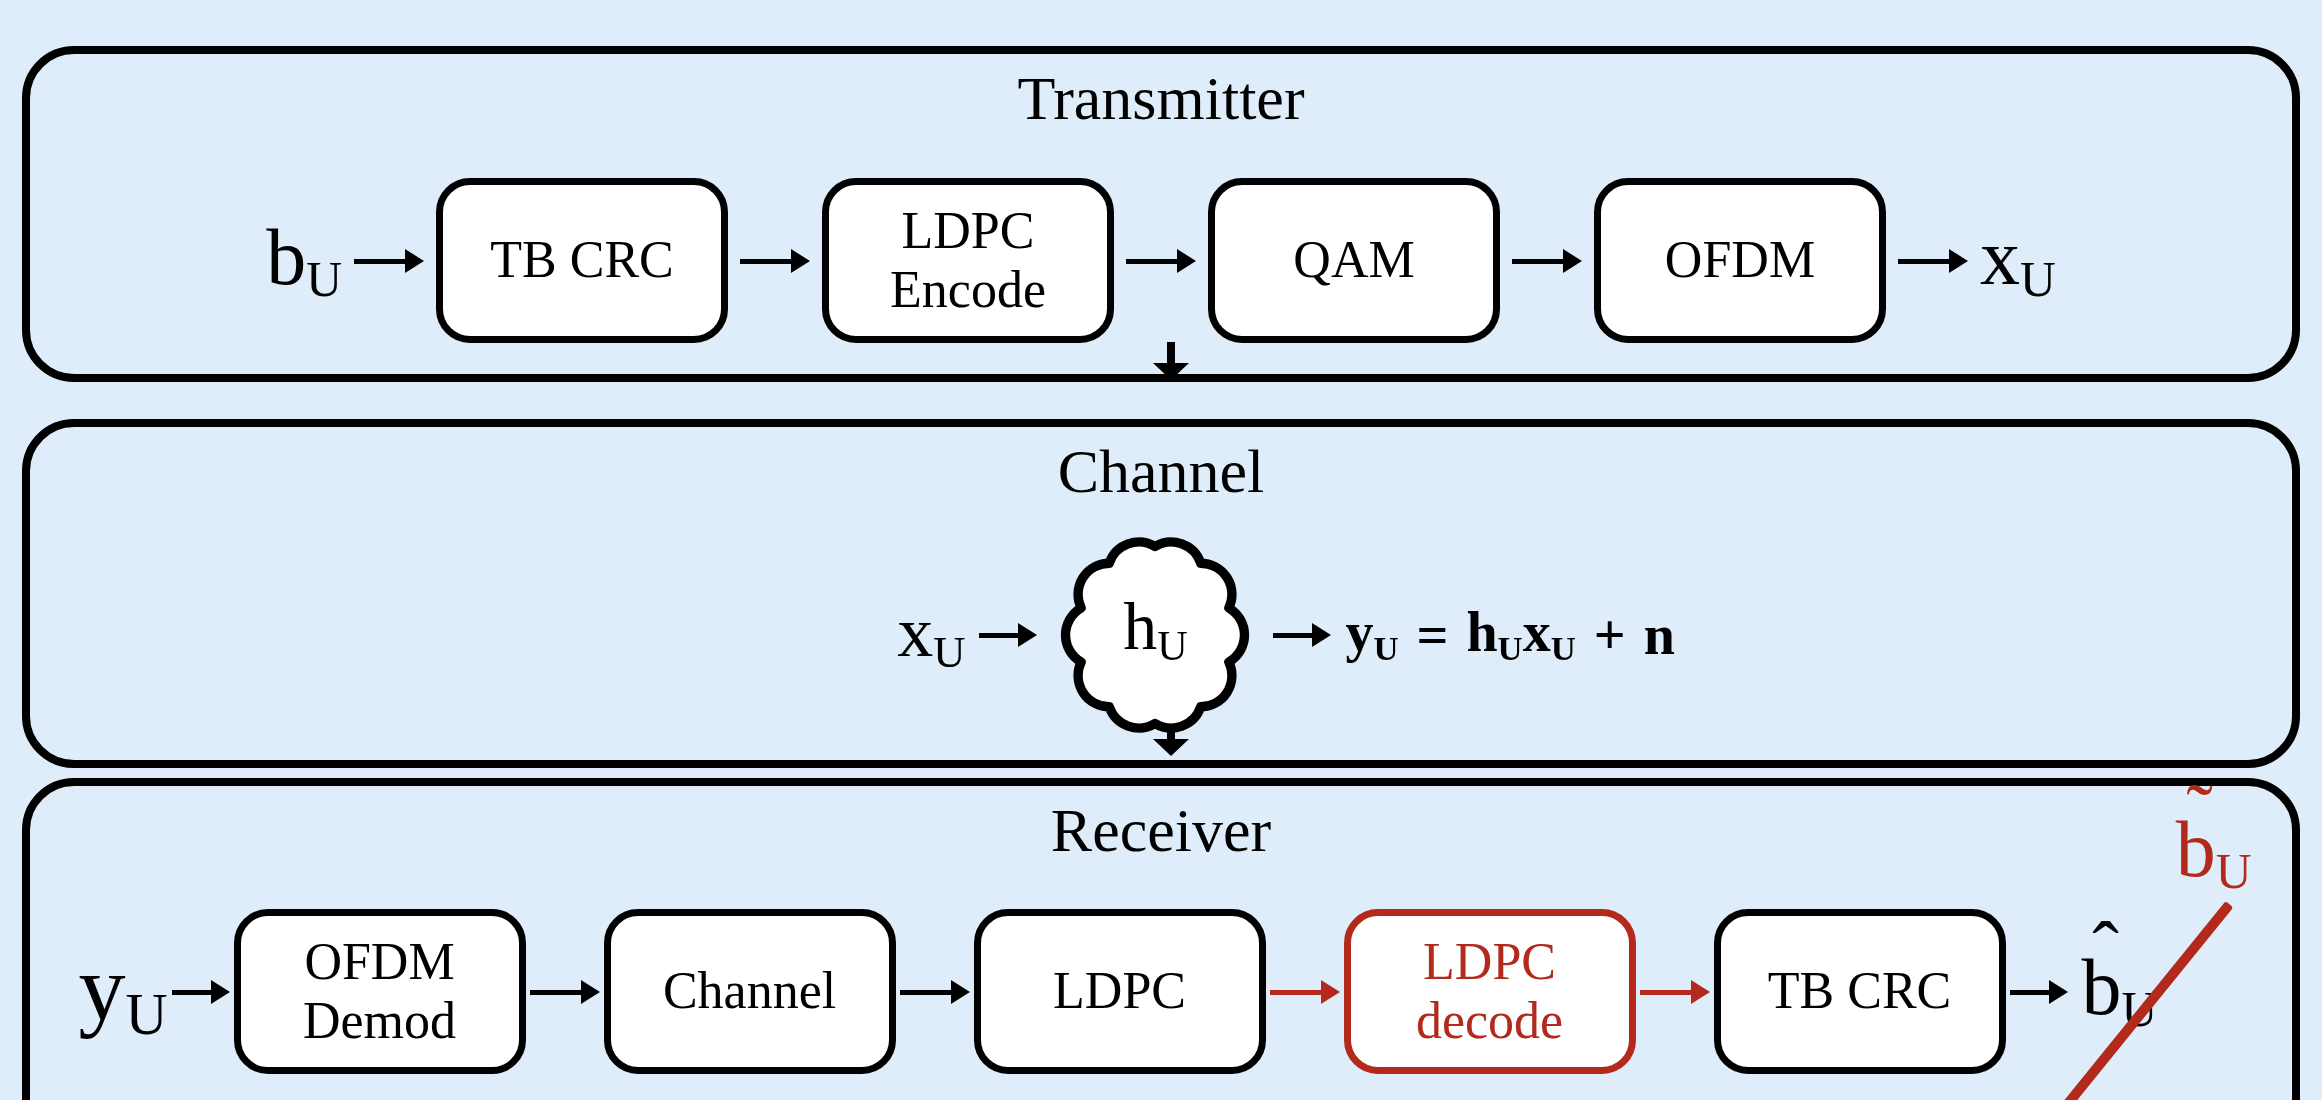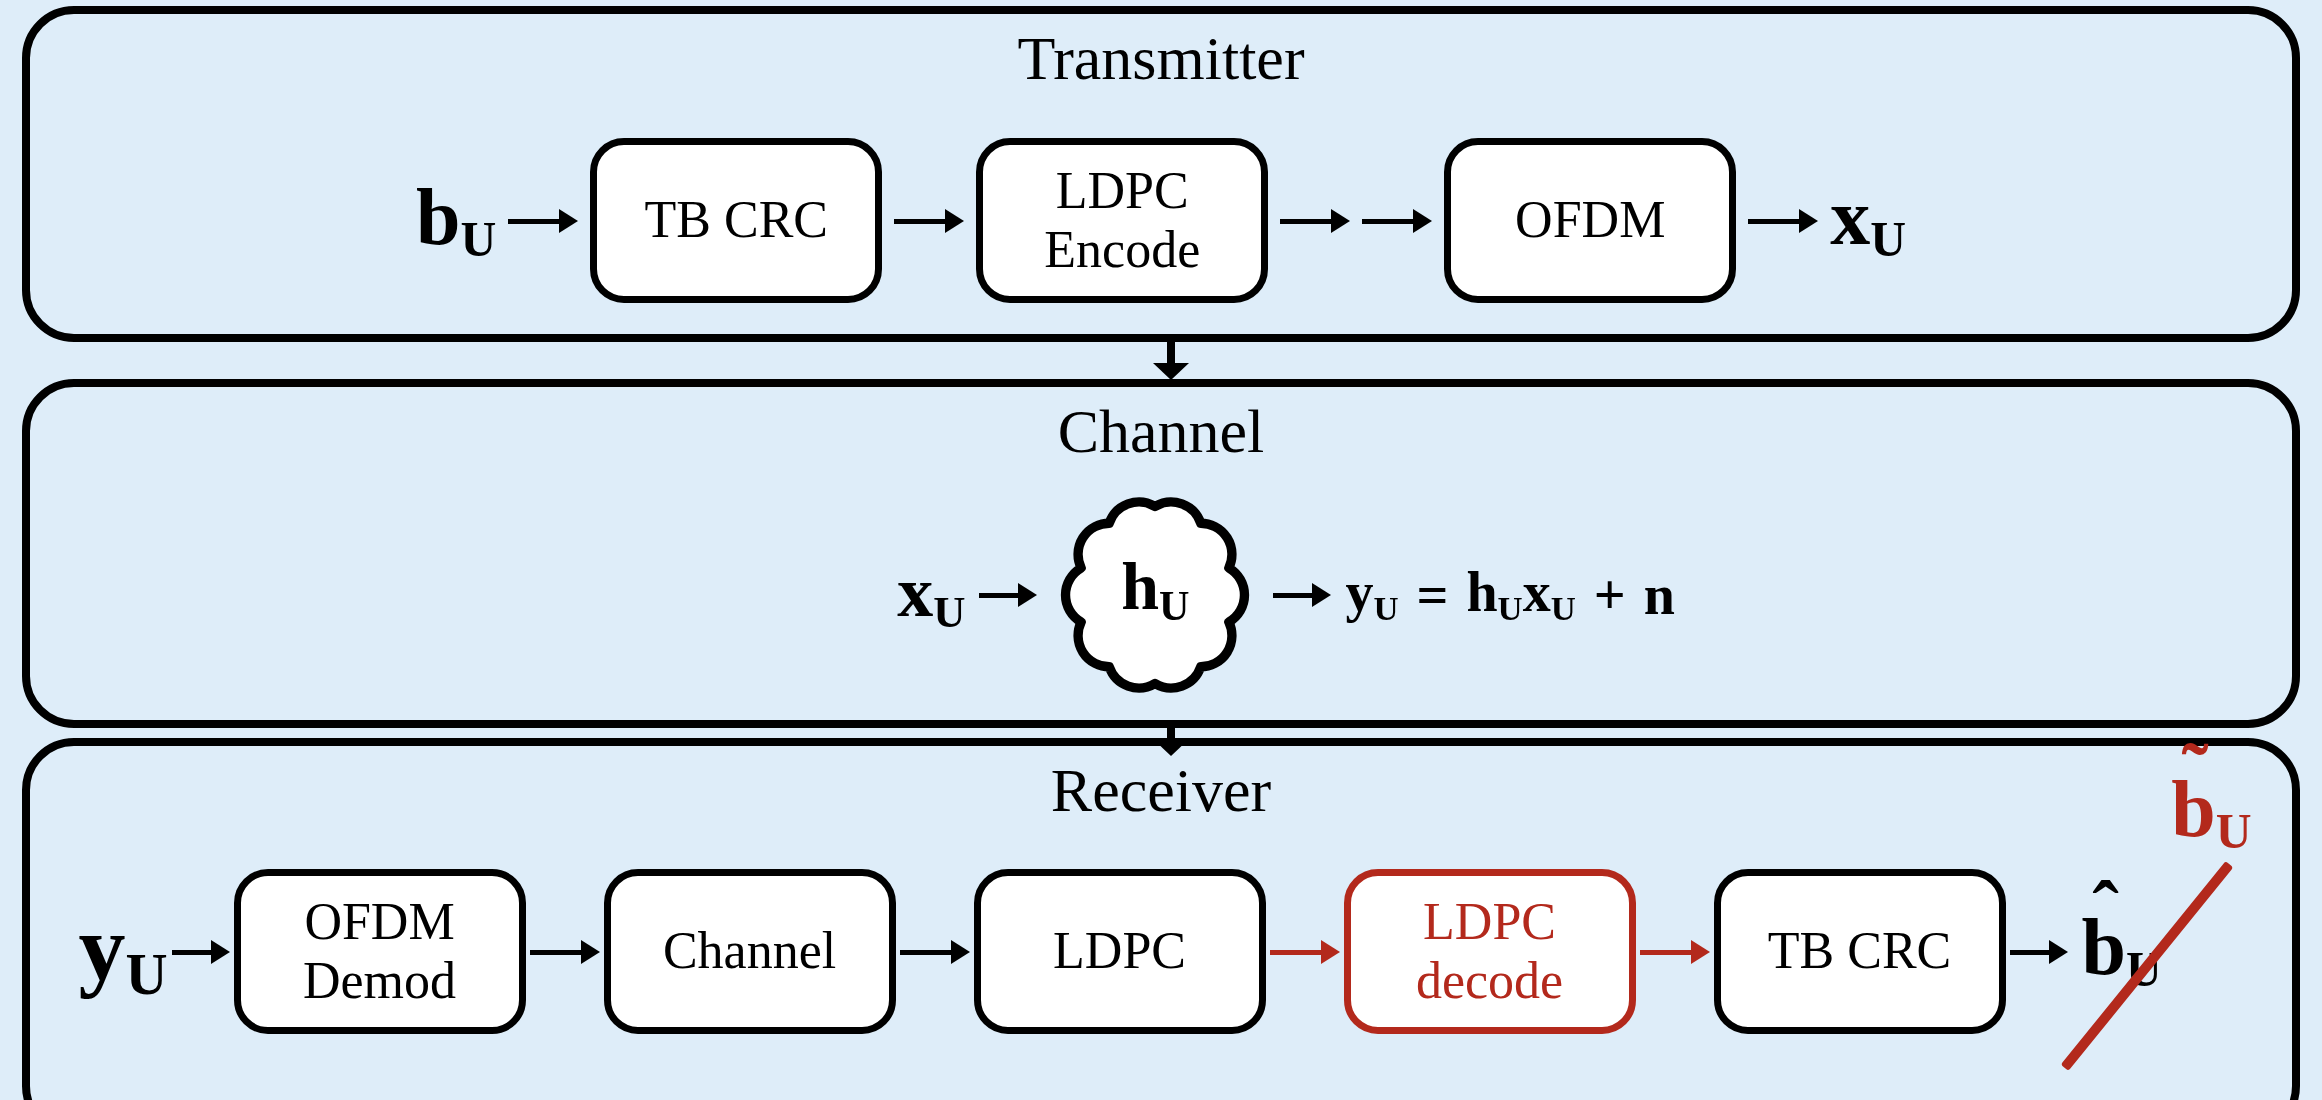--- a/index.html
+++ b/index.html
@@ -18,20 +18,21 @@
     overflow:hidden;
   }
   .canvas{position:relative;width:2322px;height:1100px;}
 
   
   .panel{
     position:absolute;left:22px;width:2278px;
     border:8px solid var(--line-black);
     border-radius:52px;
     background:transparent;
+    margin-top:40px;
   }
   #tx-panel{top:6px;height:336px;}
   #ch-panel{top:379px;height:349px;}
   #rx-panel{top:738px;height:400px;}
 
   .panel-title{
     margin:0;padding-top:10px;
     text-align:center;
     font-size:62px;font-weight:normal;
     line-height:1.1;
@@ -86,21 +87,21 @@
   .vhead{position:absolute;left:1153px;width:0;height:0;
     border-left:18px solid transparent;
     border-right:18px solid transparent;
     border-top:17px solid var(--line-black);}
   #conn1-head{top:363px;}
   #conn2-head{top:739px;}
 
   
   .mvar{
     flex:none;position:relative;display:inline-block;
-    font-weight:bold;font-size:80px;line-height:1;
+    font-weight:normal;font-size:80px;line-height:1;
     white-space:nowrap;
   }
   .mvar sub{font-size:0.62em;vertical-align:-0.25em;line-height:1;}
   .mvar-xl{font-size:94px;}
   .mvar-md{font-size:72px;}
   .accent{
     position:absolute;left:0.04em;top:-0.46em;
     width:0.52em;text-align:center;font-size:1em;line-height:1;
   }
 
@@ -151,20 +152,24 @@
       <div class="box">
         <div class="box-line">TB CRC</div>
 
       </div>
       <span class="arrow"></span>
       <div class="box">
         <div class="box-line">LDPC</div>
         <div class="box-line">Encode</div>
       </div>
       <span class="arrow"></span>
+      <div class="box">
+        <div class="box-line">QAM</div>
+
+      </div>
       <span class="arrow"></span>
       <div class="box">
         <div class="box-line">OFDM</div>
 
       </div>
       <span class="arrow"></span>
       <span class="mvar"><span>x</span><sub>U</sub></span>
     </div>
   </section>
 

